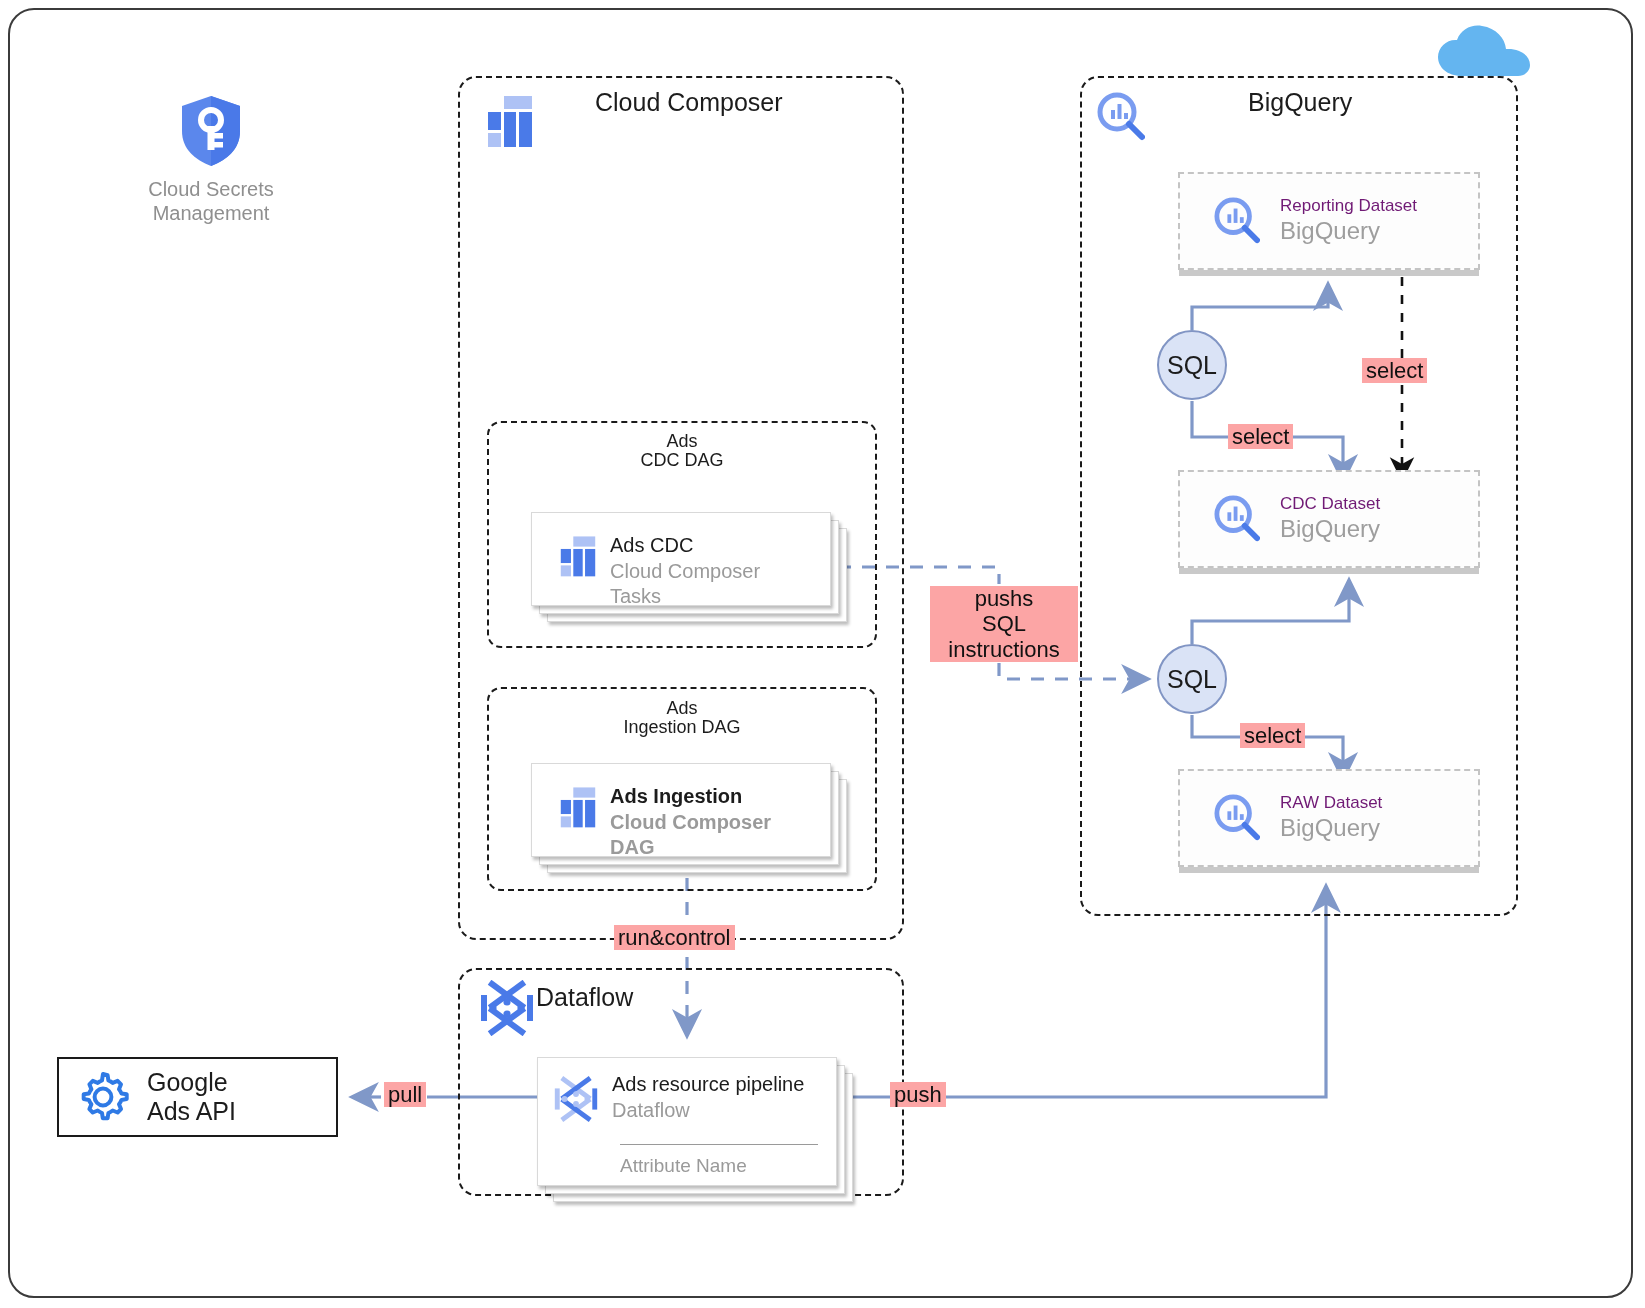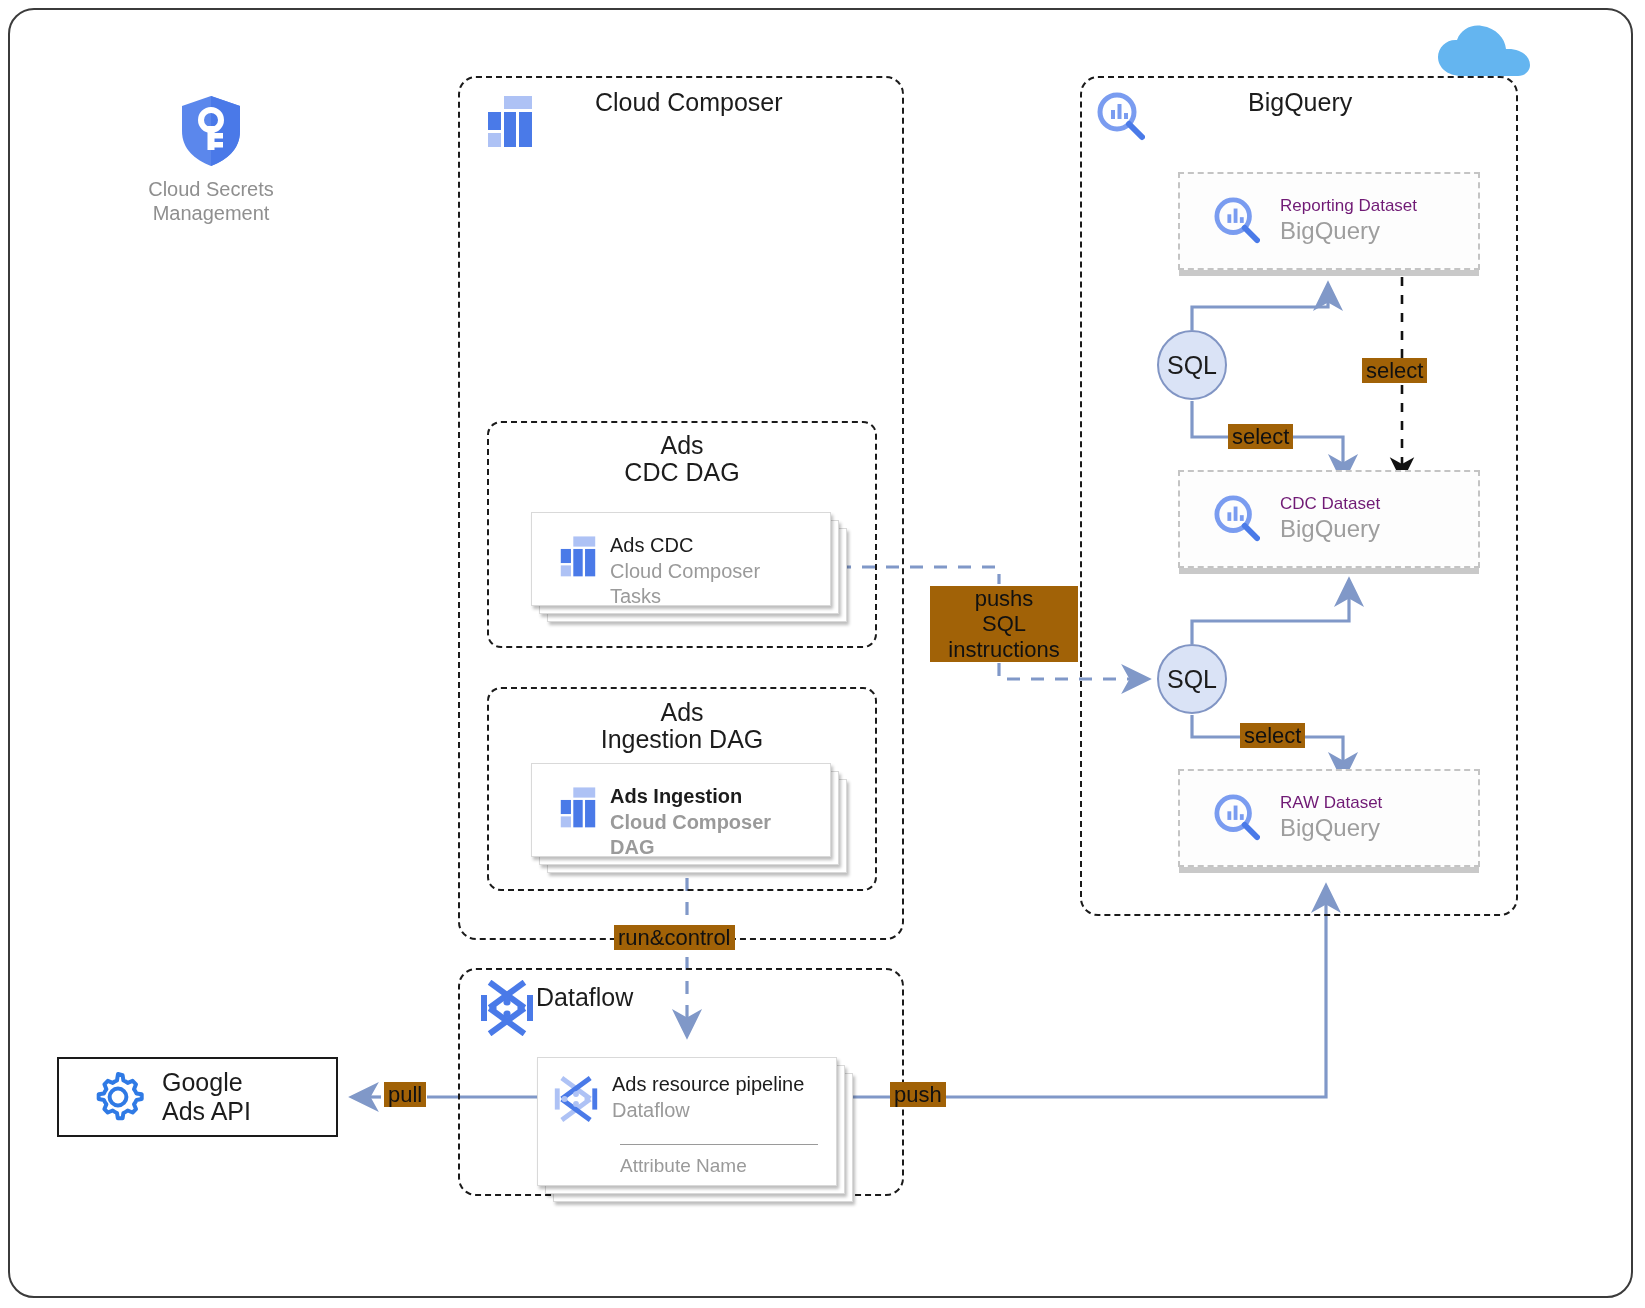--- a/index.html
+++ b/index.html
@@ -46,21 +46,21 @@
     white-space: nowrap;
   }
   .sub-zone {
     position: absolute;
     border: 2px dashed #1a1a1a;
     border-radius: 14px;
     box-sizing: border-box;
   }
   .sub-zone-title {
     position: absolute;
-    font-size: 25px;
+    font-size: 18px;
     color: #1c1c1c;
     text-align: center;
     line-height: 1.08;
     white-space: pre-line;
   }
   
   .stack {
     position: absolute;
   }
   .stack .sheet {
@@ -144,21 +144,21 @@
     justify-content: center;
     font-size: 25px;
     color: #1c1c1c;
     box-sizing: border-box;
   }
   
   .edge-label {
     position: absolute;
     font-size: 22px;
     color: #111111;
-    background: #a16207;
+    background: #fca5a5;
     padding: 0 4px;
     white-space: pre-line;
     text-align: center;
     line-height: 1.15;
   }
   
   .sec-item { position: absolute; text-align: center; }
   .sec-label {
     font-size: 20px;
     color: #8f8f8f;
@@ -167,21 +167,20 @@
     margin-top: 6px;
   }
   
   .api-box {
     position: absolute;
     border: 2px solid #1a1a1a;
     background: #ffffff;
     box-sizing: border-box;
     display: flex;
     align-items: center;
-    padding-left: 15px;
   }
   .api-icon { margin-left: 18px; margin-right: 18px; flex: 0 0 auto; }
   .api-text {
     font-size: 25px;
     color: #1c1c1c;
     line-height: 1.18;
     white-space: pre-line;
   }
   .cloud-glyph { position: absolute; }
 </style>

